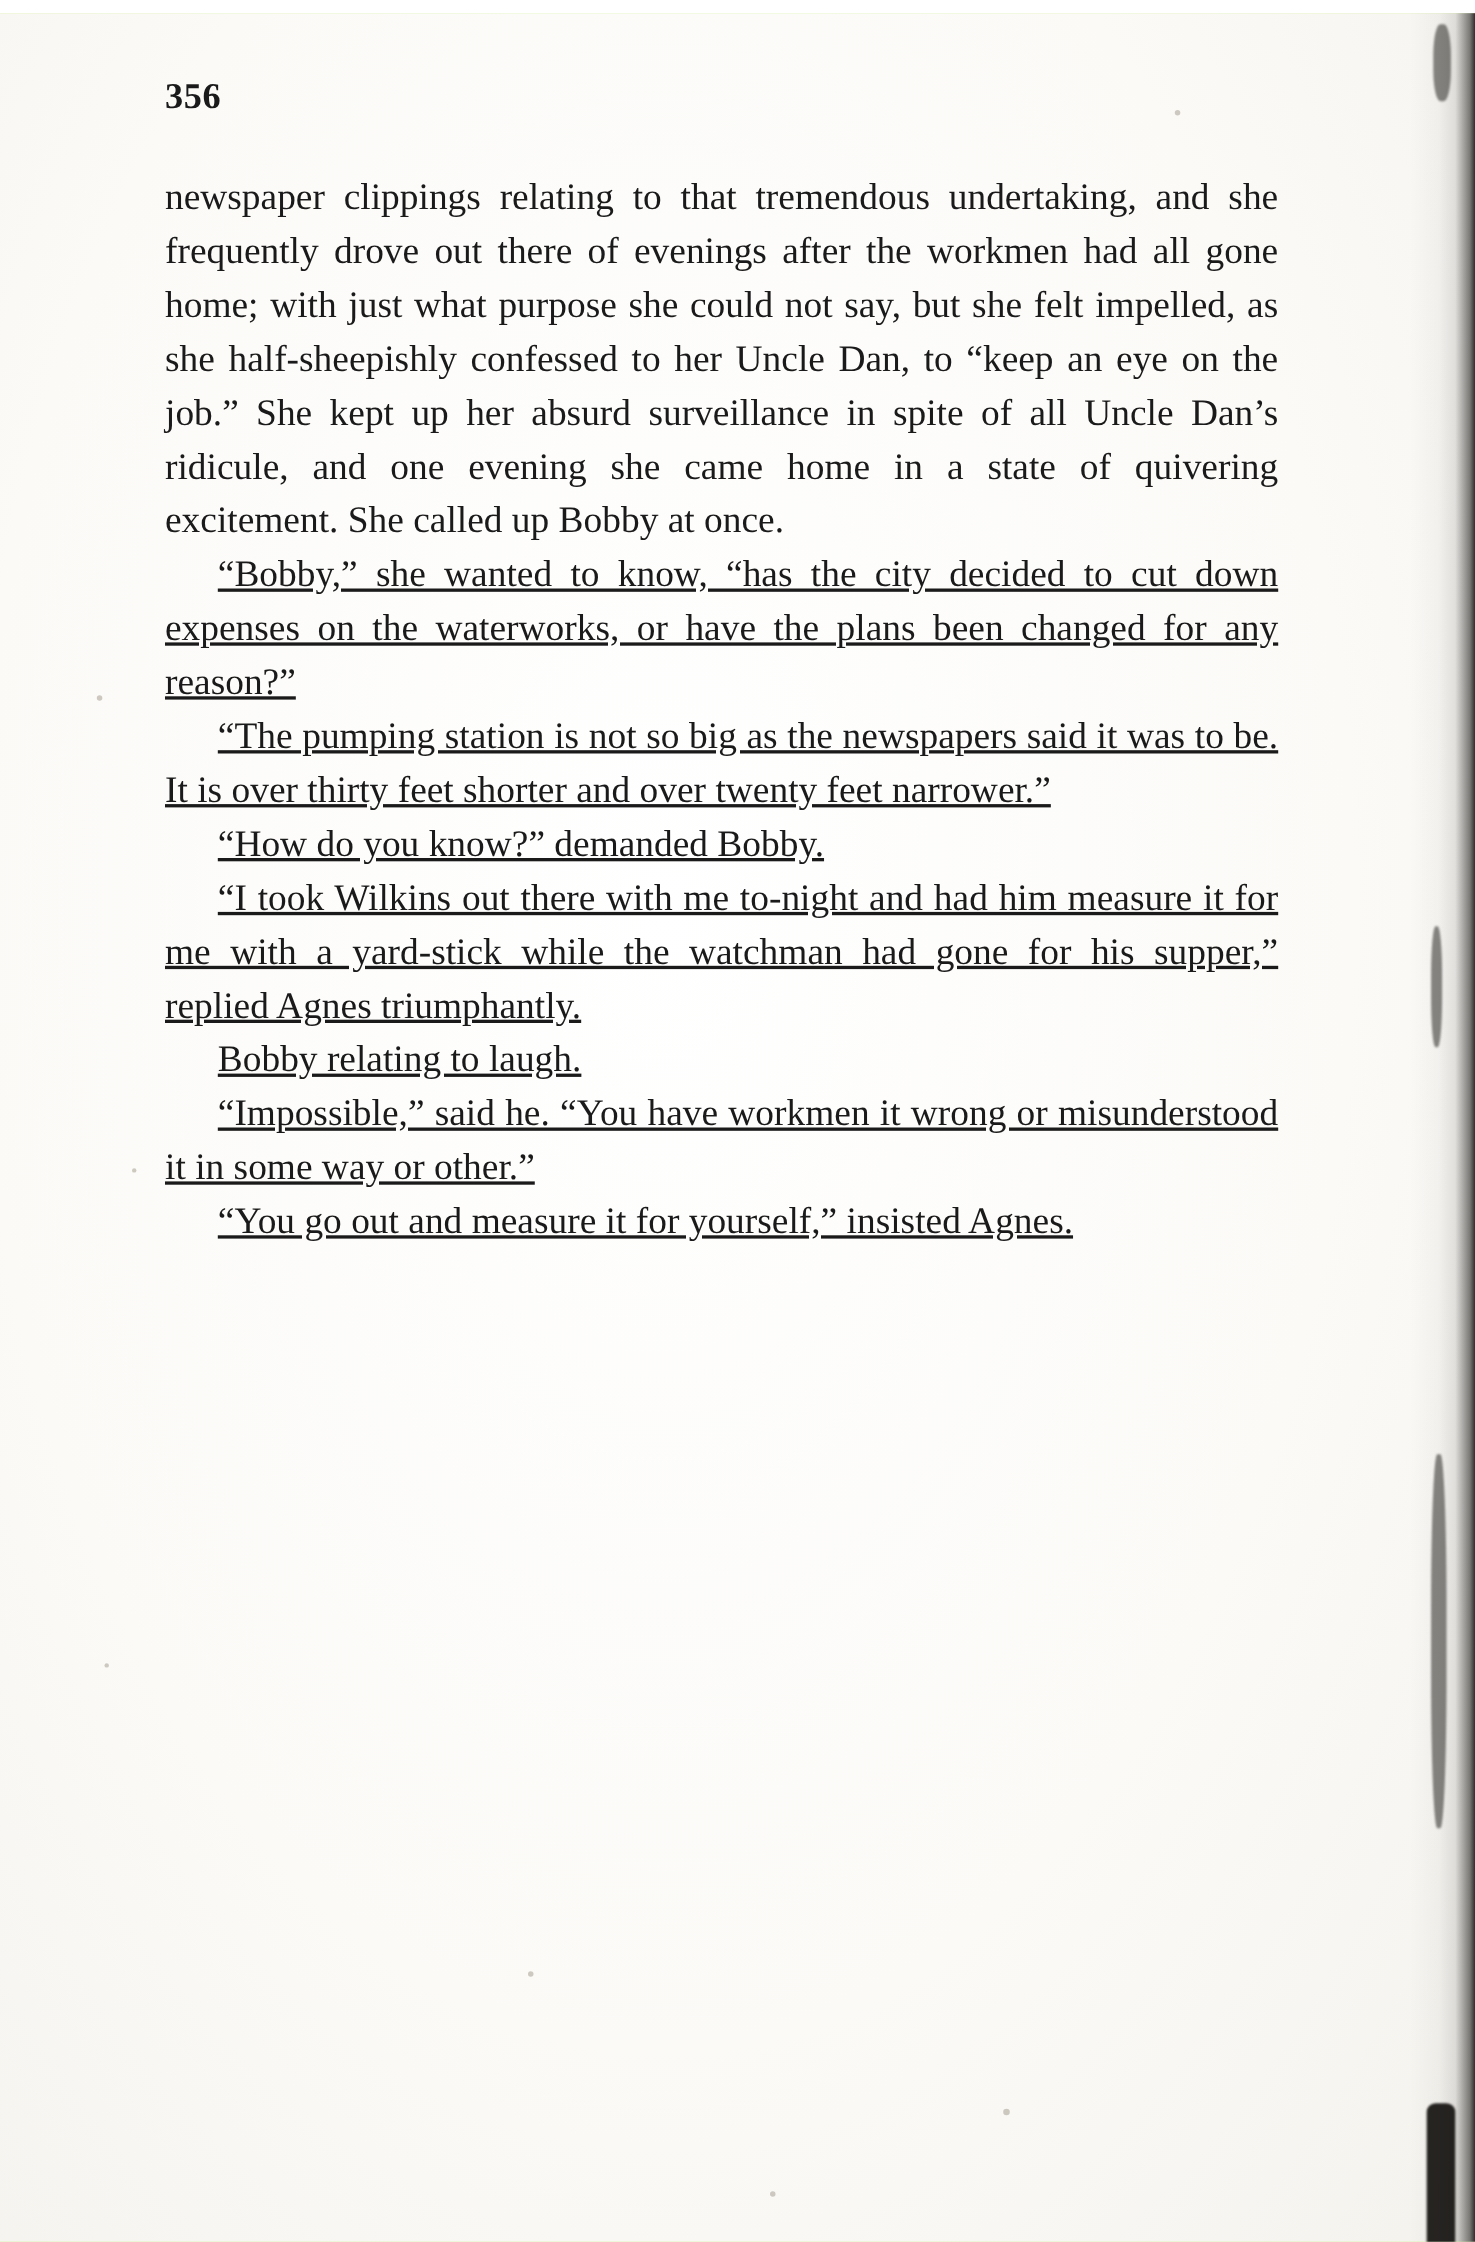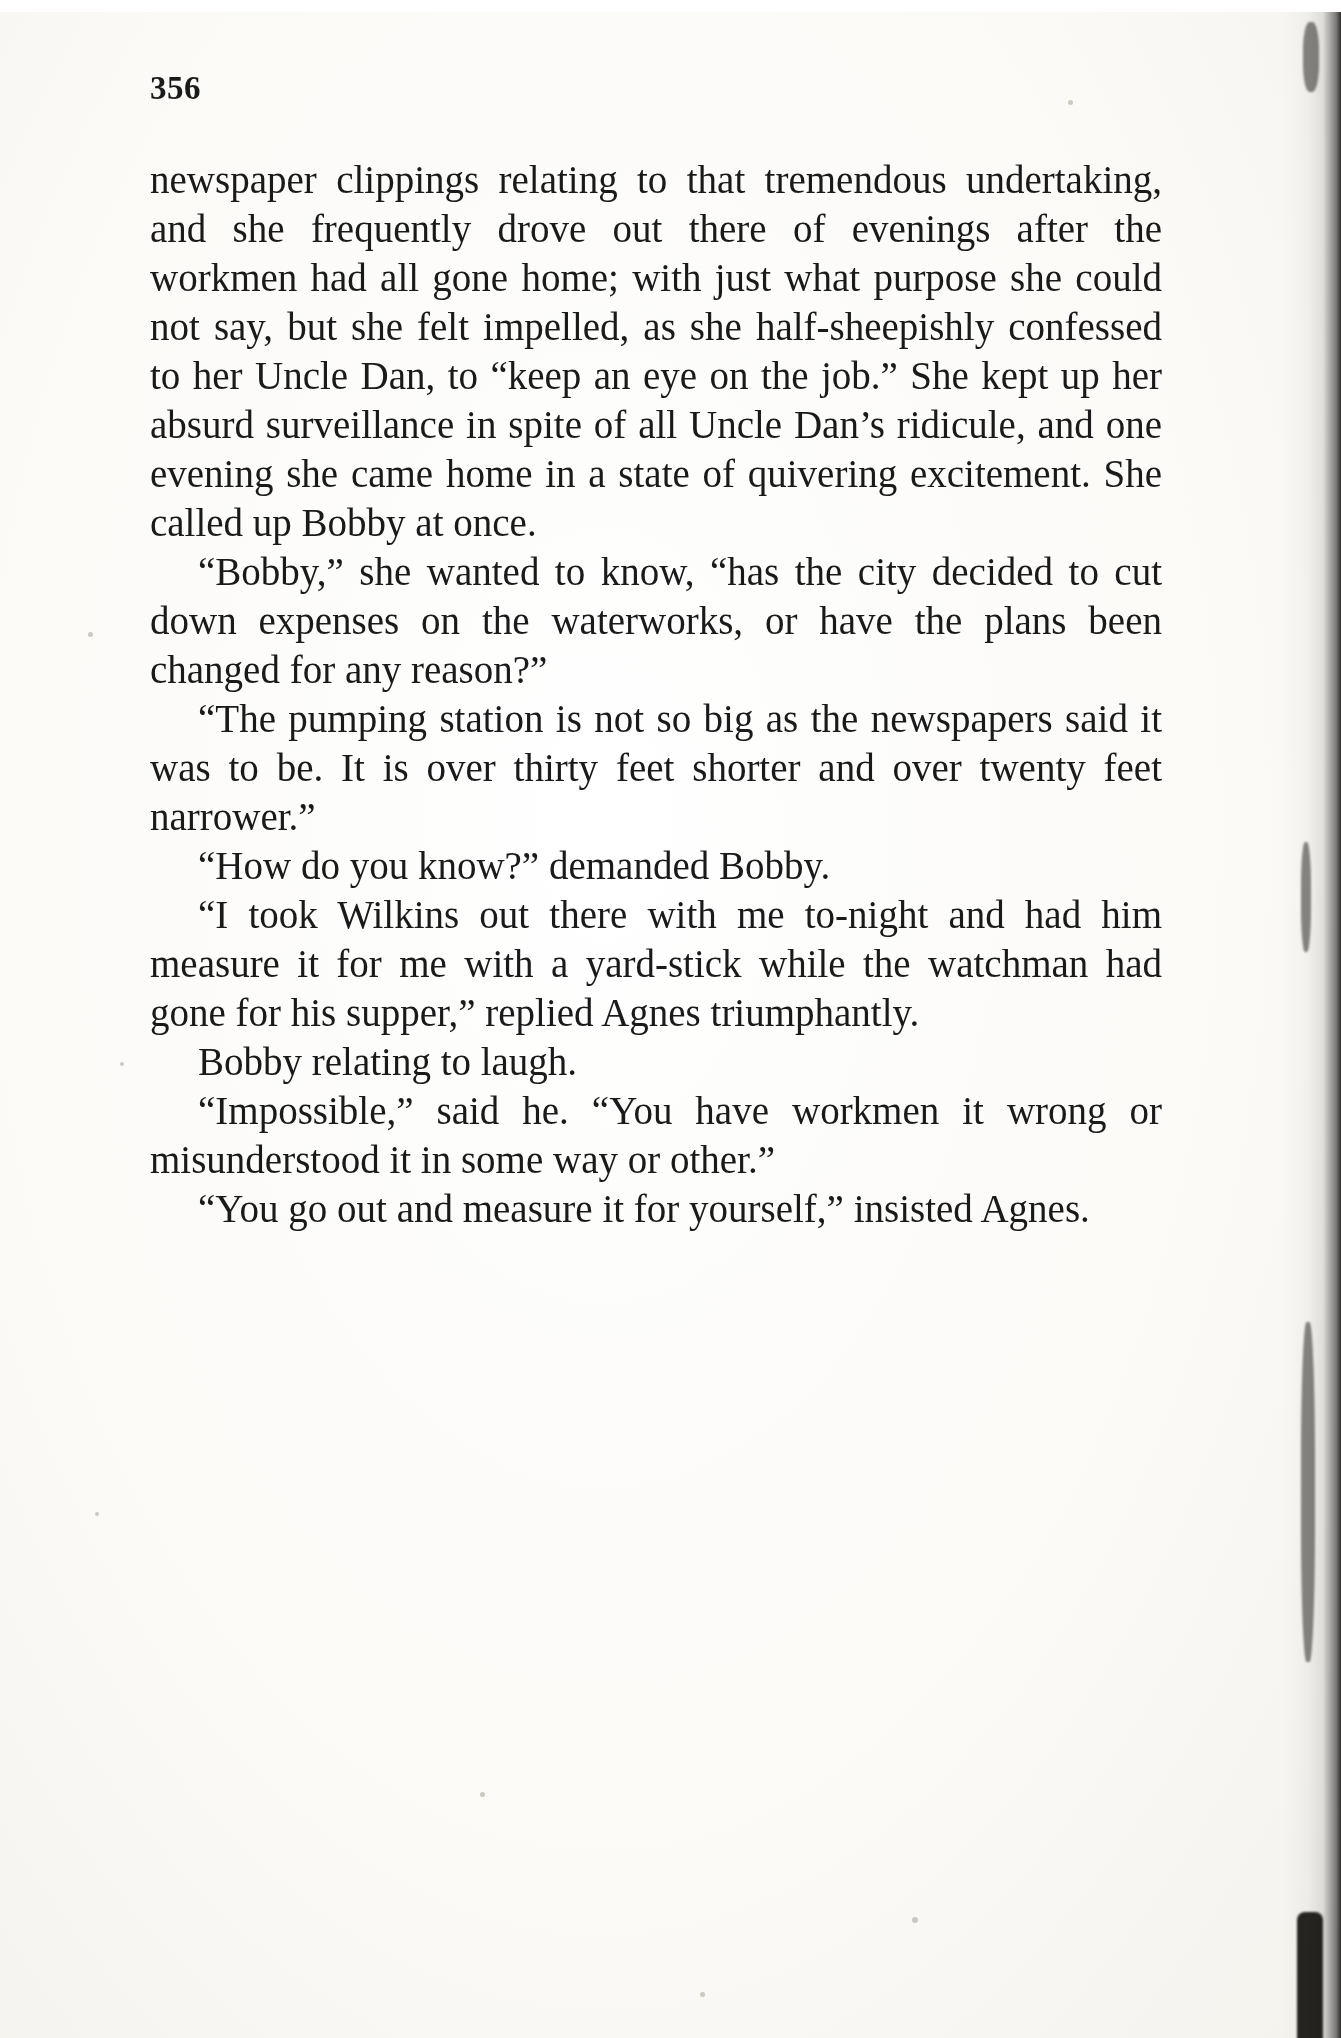--- a/index.html
+++ b/index.html
@@ -60,35 +60,36 @@
     white-space: nowrap;
   }
   .folio-num {
     margin-right: 22px;
   }
   .running-head {
     letter-spacing: 1.5px;
   }
   .body-text {
     width: 1012px;
-    font-size: 39px;
+    font-size: 34px;
     line-height: 49px;
     text-align: justify;
     text-justify: inter-word;
   }
   .para {
     margin: 0;
     text-indent: 48px;
     text-align: justify;
   }
   .para.noindent {
     text-indent: 0;
   }
   .para + .para {
     margin-top: 0;
+    text-decoration: underline;
   }
   
   .speck {
     position: absolute;
     background: #b9b4aa;
     border-radius: 50%;
     opacity: 0.7;
   }
 </style>
 </head>

